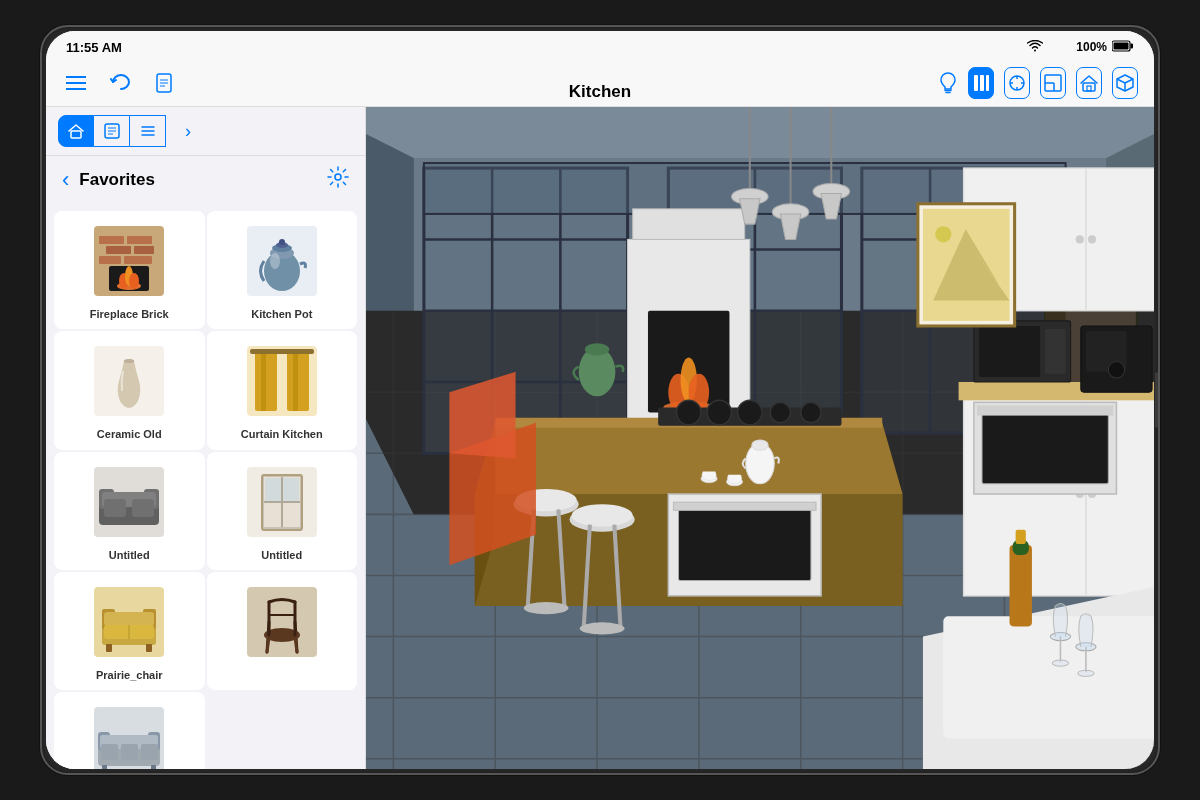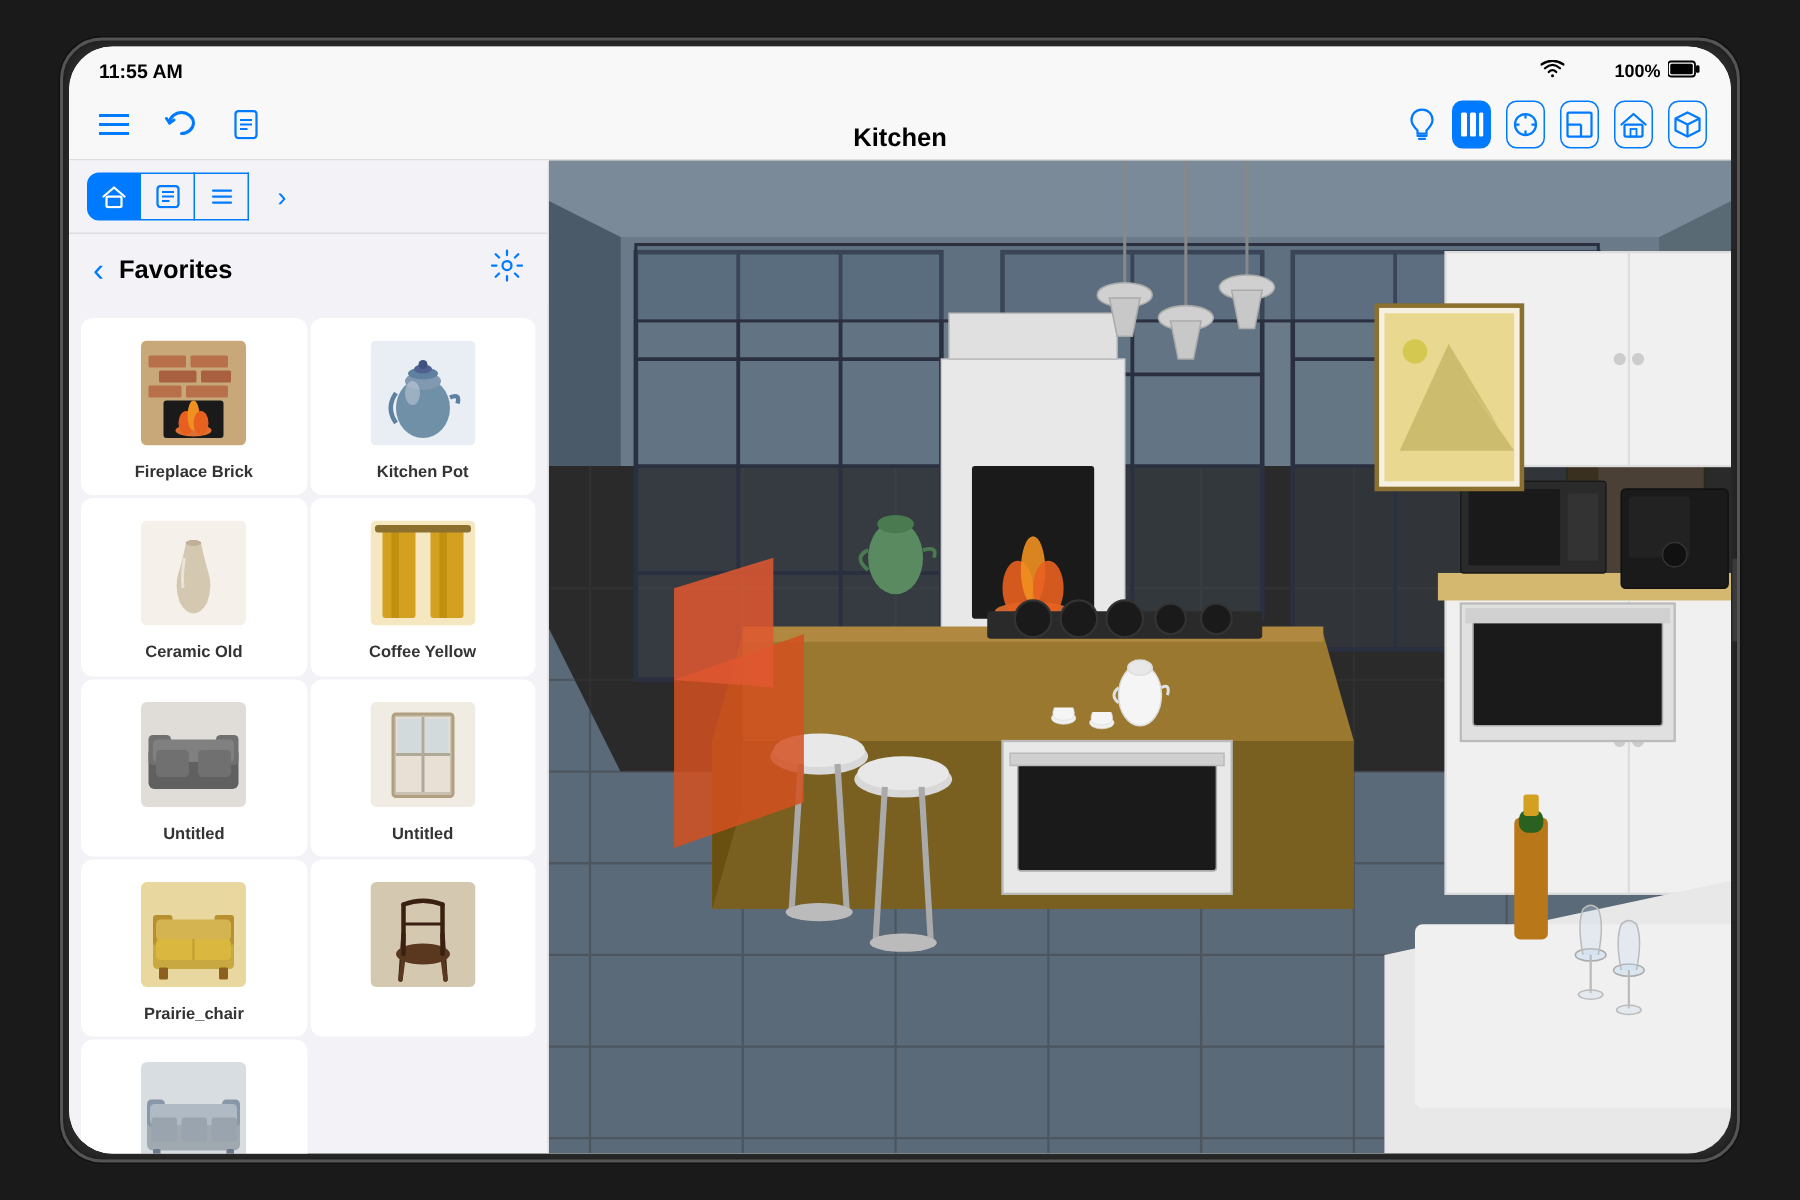--- a/index.html
+++ b/index.html
@@ -504,21 +504,21 @@
                 <rect width="70" height="70" fill="#f5e8c0" rx="4"></rect>
 
                 <rect x="8" y="5" width="22" height="60" fill="#d4a020" rx="2"></rect>
                 <rect x="14" y="5" width="5" height="60" fill="#c09010"></rect>
                 <rect x="40" y="5" width="22" height="60" fill="#d4a020" rx="2"></rect>
                 <rect x="46" y="5" width="5" height="60" fill="#c09010"></rect>
 
                 <rect x="3" y="3" width="64" height="5" fill="#8B7030" rx="2"></rect>
               </svg>
             </div>
-            <div class="favorite-label">Coffee Yellow</div>
+            <div class="favorite-label">Curtain Kitchen</div>
           </div>
 
 
           <div class="favorite-item">
             <div class="favorite-thumbnail">
               <svg width="70" height="70" viewBox="0 0 70 70">
                 <rect width="70" height="70" fill="#e0ddd8" rx="4"></rect>
 
                 <rect x="5" y="30" width="60" height="28" fill="#606060" rx="4"></rect>
                 <rect x="5" y="22" width="15" height="20" fill="#707070" rx="3"></rect>

